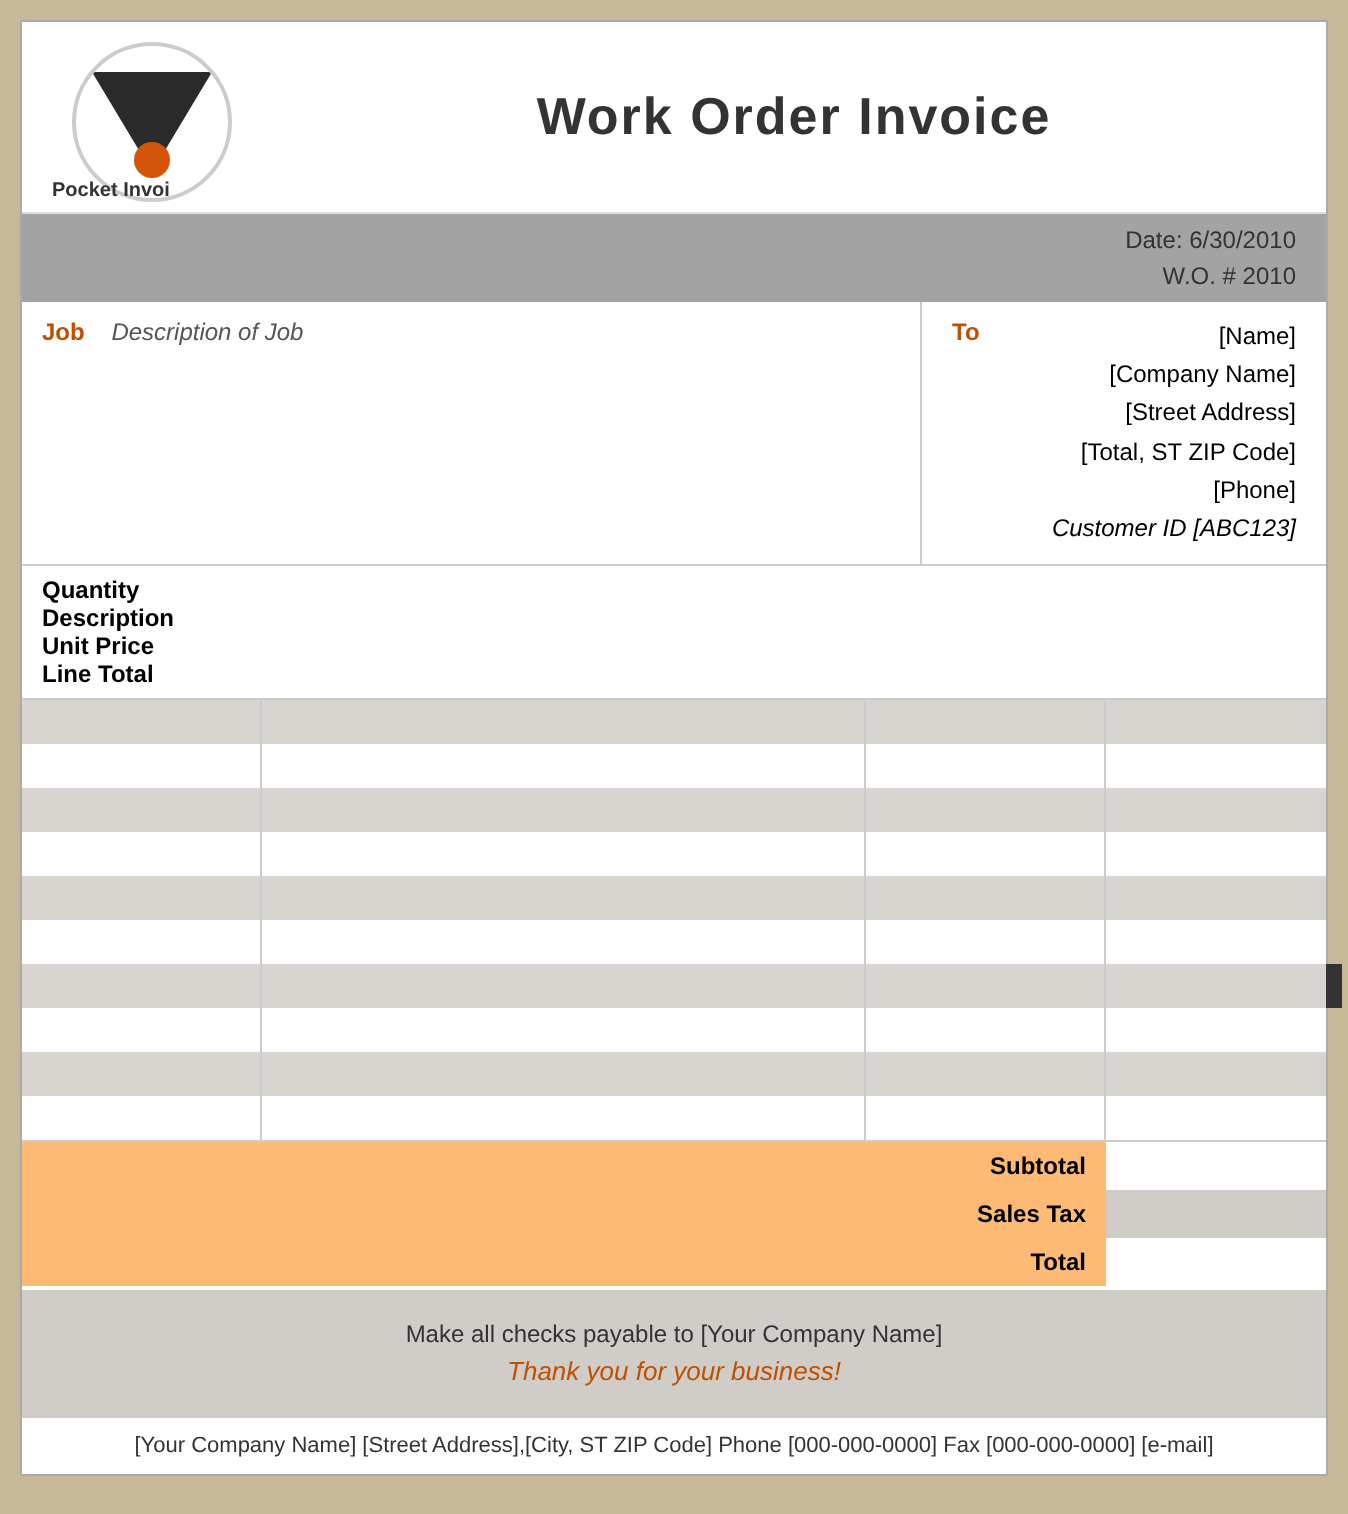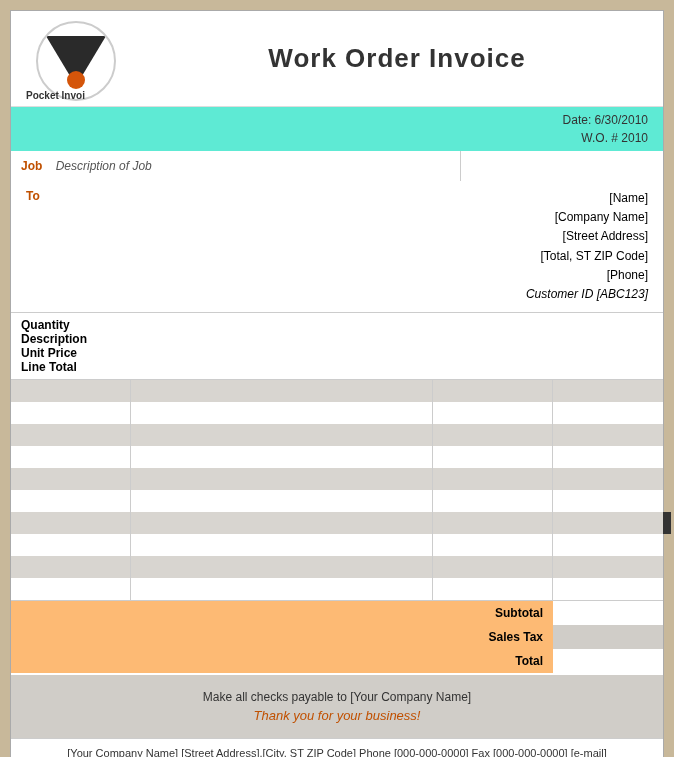--- a/index.html
+++ b/index.html
@@ -84,34 +84,33 @@
     }
     .header-title h1 {
       font-size: 26px;
       font-weight: bold;
       color: #333;
       letter-spacing: 1px;
     }
 
     
     .date-row {
-      background: #5eead4;
+      background: #a3a3a3;
       padding: 4px 15px;
       text-align: right;
       font-size: 12px;
       color: #333;
       line-height: 1.5;
     }
 
     
     .job-section {
       display: flex;
       border-bottom: 1px solid #ccc;
       min-height: 100px;
-      flex-direction: column;
     }
     .job-left {
       width: 450px;
       border-right: 1px solid #ccc;
       padding: 8px 10px;
     }
     .job-label {
       color: #c05000;
       font-weight: bold;
       font-size: 12px;

